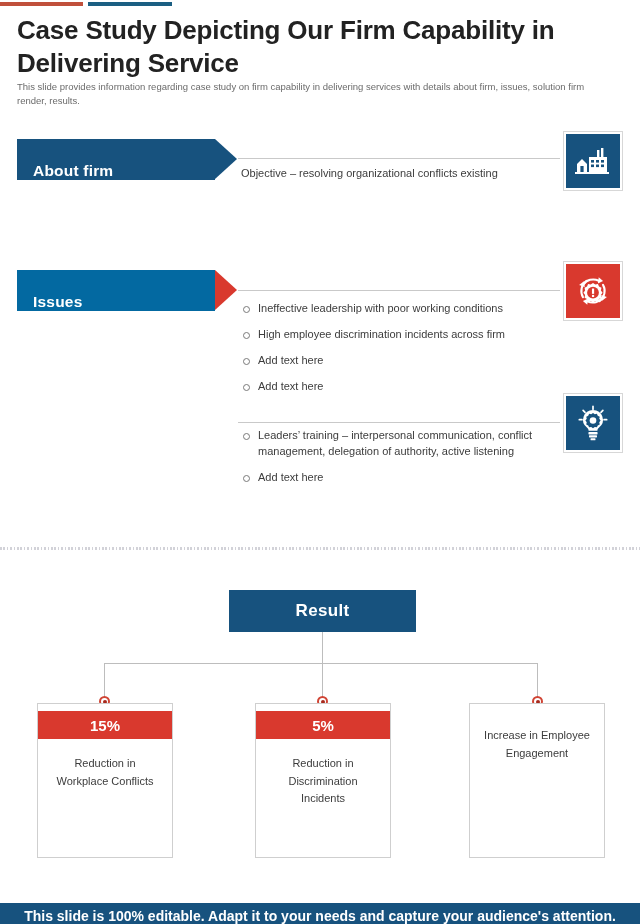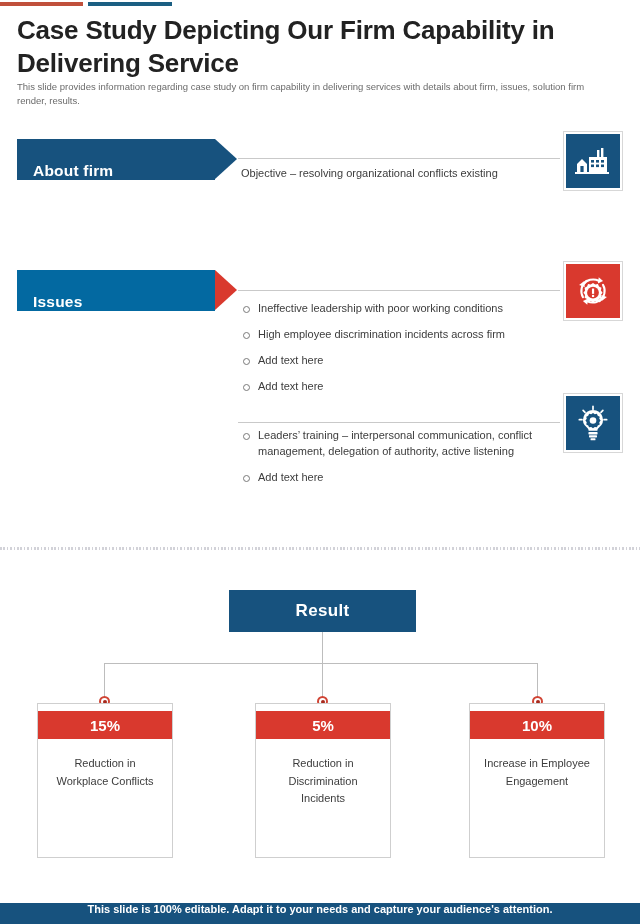--- a/index.html
+++ b/index.html
@@ -155,22 +155,22 @@
     text-align: center;
     font-size: 11px; line-height: 1.6; color: #3c3c3c;
     padding: 0 10px;
   }
 
   
   .footer {
     position: absolute; left: 0; top: 903px;
     width: 640px; height: 21px;
     background: #17527e;
-    display: flex; align-items: flex-start; justify-content: center;
-    color: #ffffff; font-size: 11px; font-weight: bold;
+    display: flex; align-items: flex-end; justify-content: center;
+    color: #ffffff; font-size: 14px; font-weight: bold;
   }
 </style>
 </head>
 <body>
 
 <div id="slide">
 
   <div class="accent-red"></div>
   <div class="accent-blue"></div>
 
@@ -301,23 +301,20 @@
   </div>
 
   <div class="card" style="left:255px; top:703px;">
     <div class="pct">
       <span>5%</span>
     </div>
     <div class="label">Reduction in Discrimination Incidents</div>
   </div>
 
   <div class="card" style="left:469px; top:703px;">
-    <div class="pct">
-      <span>10%</span>
-    </div>
     <div class="label">Increase in Employee Engagement</div>
   </div>
 
   <div class="footer">
     <span>This slide is 100% editable. Adapt it to your needs and capture your audience's attention.</span>
   </div>
 
 </div>
 
 </body></html>

